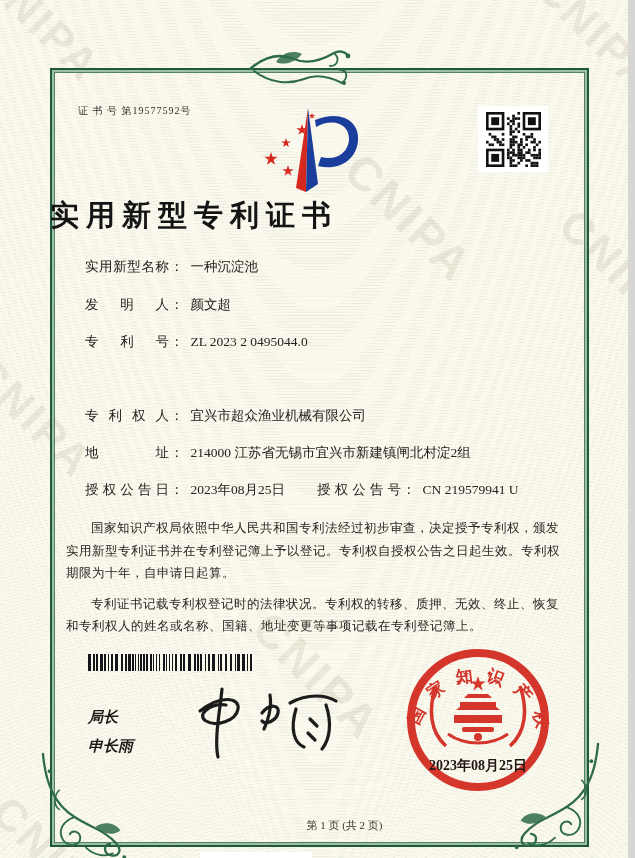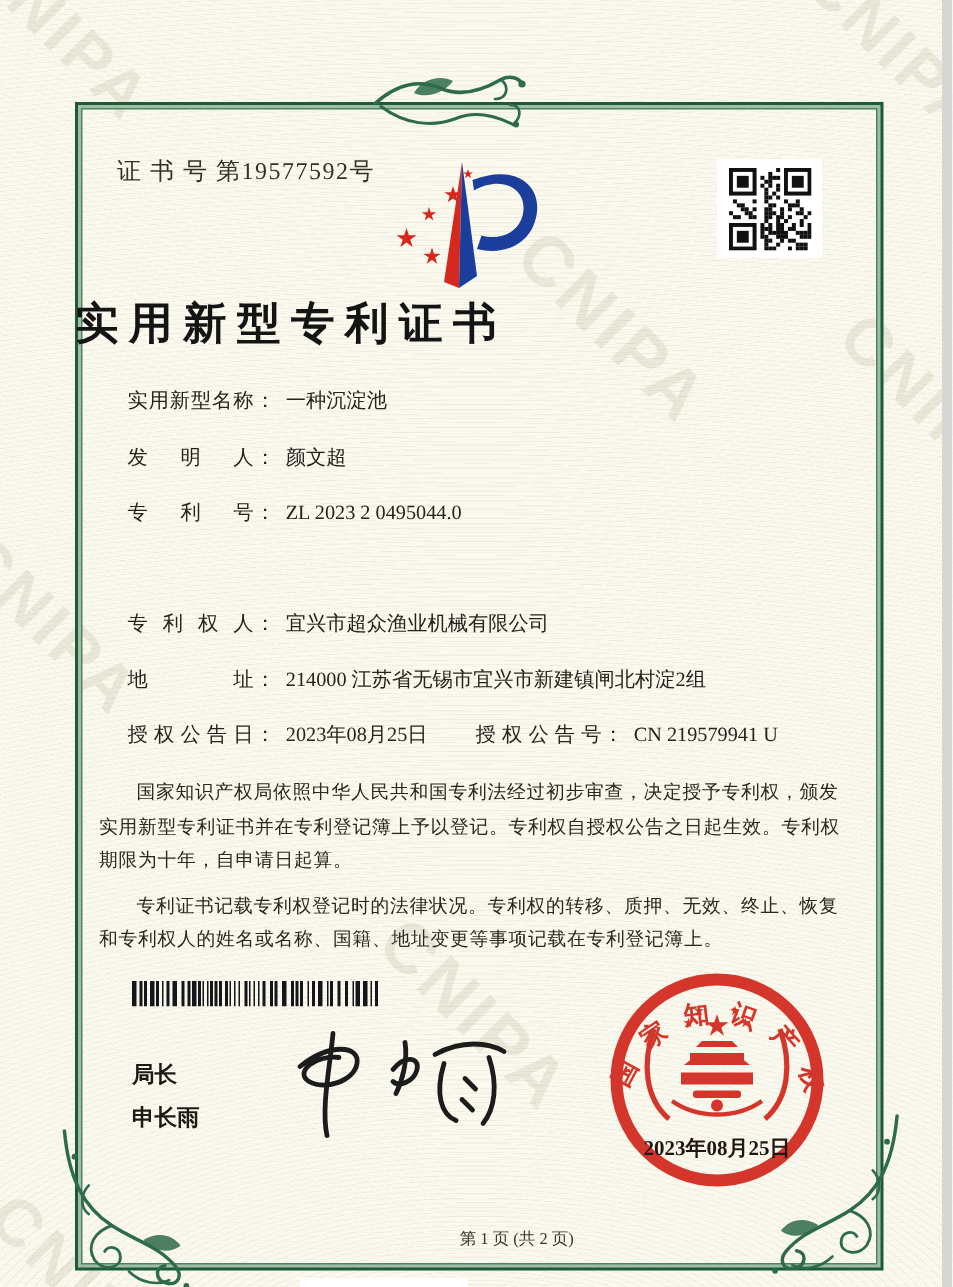--- a/index.html
+++ b/index.html
@@ -19,37 +19,37 @@
     pointer-events:none;user-select:none;
   }
   .wm.big{font-size:47px;}
   .frame{
     position:absolute;left:50px;top:68px;width:535px;height:775px;
     border:2px solid #1e5a39;
     box-shadow: inset 0 0 0 2px #9dbfa6, inset 0 0 0 3px #53815f;
   }
   .edge-strip{position:absolute;right:0;top:0;width:7px;height:858px;background:#d6d6d4;}
   .next-page-strip{position:absolute;left:200px;top:852px;width:112px;height:6px;background:#ffffff;}
-  .cert-no{position:absolute;left:78px;top:104px;font-size:16px;letter-spacing:1px;color:#33302a;}
+  .cert-no{position:absolute;left:78px;top:104px;font-size:10px;letter-spacing:1px;color:#33302a;}
   .logo{position:absolute;left:255px;top:106px;width:110px;height:90px;}
   .qr-box{position:absolute;left:478px;top:106px;width:70px;height:66px;background:#ffffff;}
   .qr-box svg{position:absolute;left:8px;top:6px;}
   .title{
     position:absolute;left:50px;top:196px;width:535px;text-align:left;
     font-size:29px;font-weight:700;letter-spacing:7px;color:#141414;
   }
   .frow{position:absolute;left:85px;font-size:13.5px;white-space:nowrap;}
   .flabel{display:inline-block;width:84px;text-align:justify;text-align-last:justify;vertical-align:top;}
   .fcolon{margin-left:1px;}
   .fval{margin-left:7px;}
   .grant-no{position:absolute;left:232px;top:0;}
   .legal{position:absolute;left:66px;top:517px;width:494px;}
   .legal p{margin:0 0 8px 0;text-indent:2em;font-size:12.5px;line-height:1.8;color:#2a2620;letter-spacing:0.5px;}
   .barcode{position:absolute;left:88px;top:654px;}
-  .signatory{position:absolute;left:88px;top:703px;font-family:"Liberation Sans","DejaVu Sans",sans-serif;}
+  .signatory{position:absolute;left:88px;top:703px;font-family:"Liberation Sans","DejaVu Sans",sans-serif;font-style:italic;}
   .signatory div{font-size:15px;font-weight:700;color:#1d1a16;line-height:1.9;}
   .signature{position:absolute;left:170px;top:683px;}
   .seal{position:absolute;left:398px;top:642px;width:160px;height:160px;}
   .footer{position:absolute;left:50px;top:818px;width:589px;text-align:center;font-size:11px;color:#3a362e;}
   .orn{position:absolute;}
   .orn-top{left:222px;top:50px;}
   .orn-bl{left:36px;top:752px;transform:scaleX(-1);}
   .orn-br{left:505px;top:742px;}
   svg .grn{stroke:#2e6b49;fill:none;stroke-linecap:round;}
 </style>

